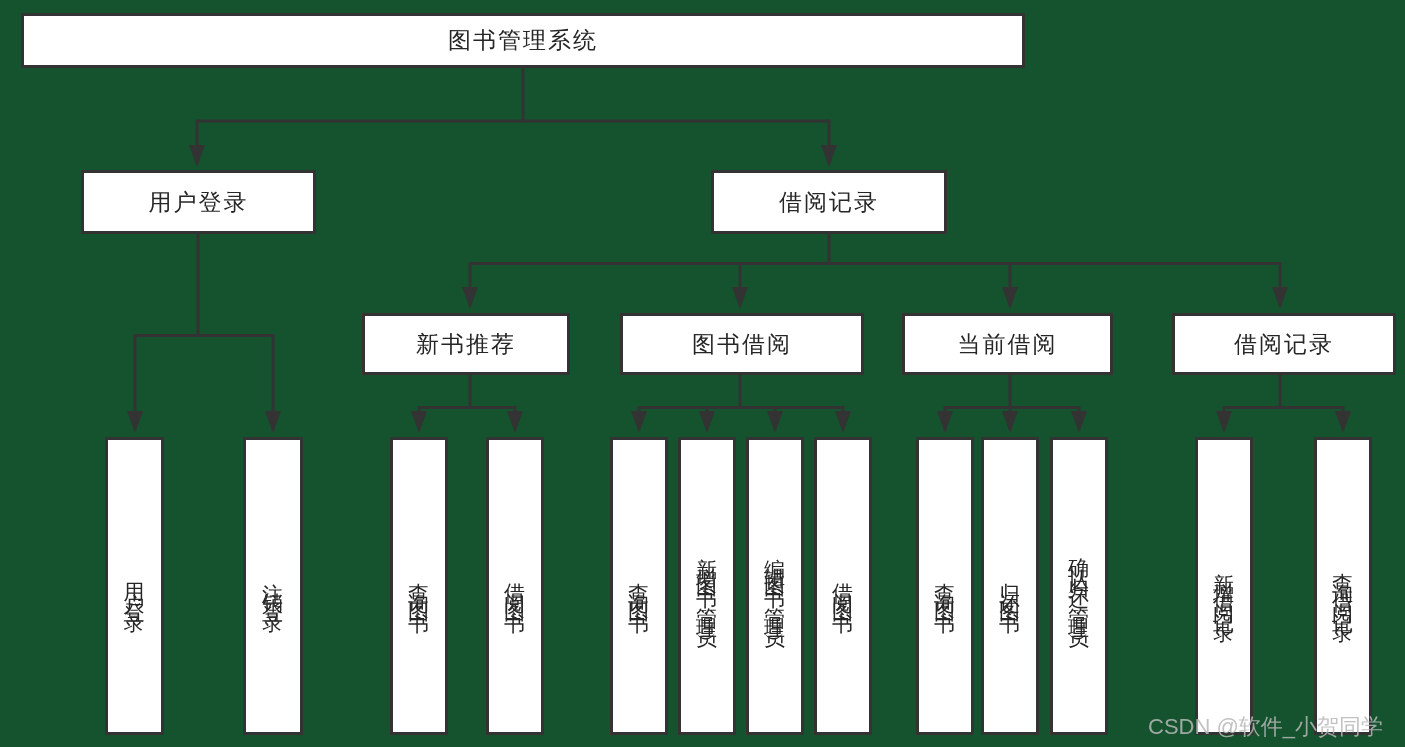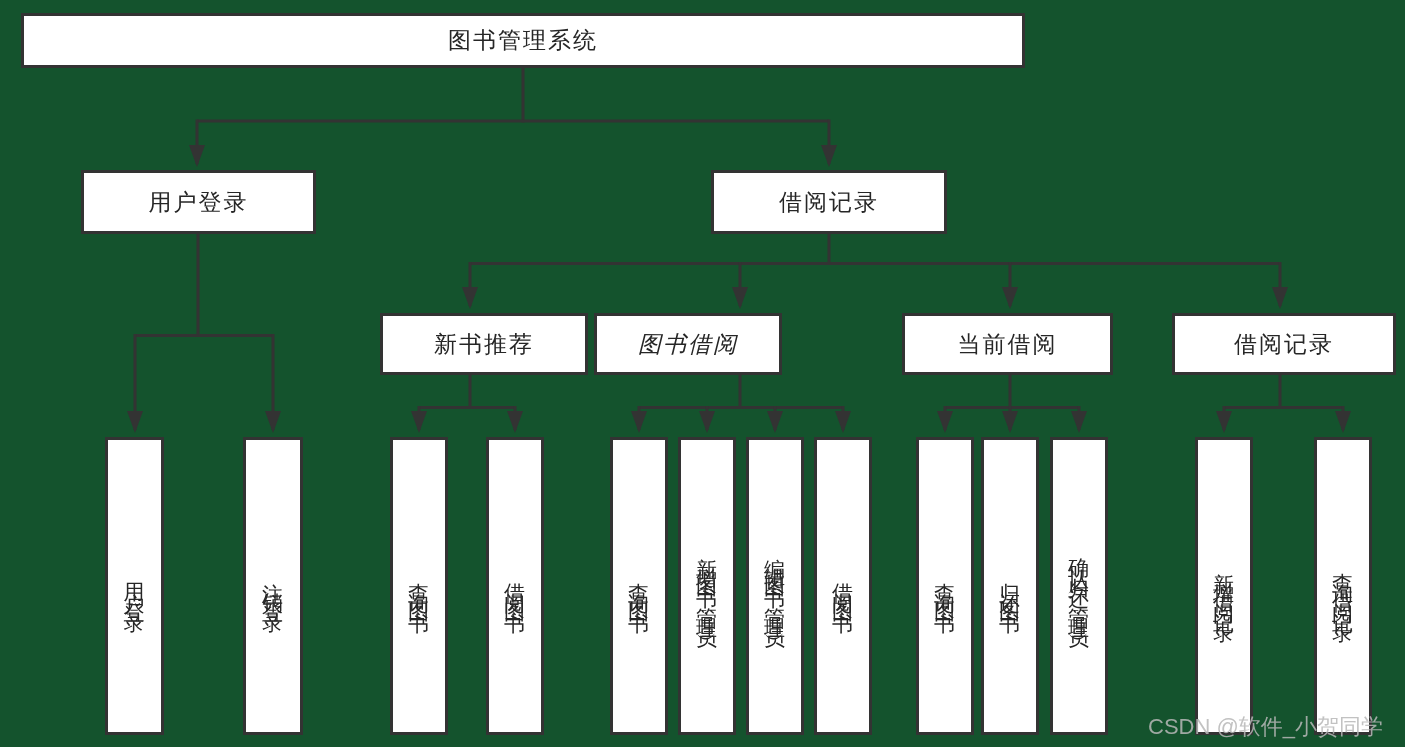--- a/index.html
+++ b/index.html
@@ -98,22 +98,22 @@
       <line x1="1224" y1="406" x2="1224" y2="430" marker-end="url(#arrowhead)"></line>
       <line x1="1343" y1="406" x2="1343" y2="430" marker-end="url(#arrowhead)"></line>
     </g>
   </svg>
 
   <div class="box h-label" style="left:21px;top:13px;width:1004px;height:55px;">图书管理系统</div>
 
   <div class="box h-label" style="left:81px;top:170px;width:235px;height:64px;">用户登录</div>
   <div class="box h-label" style="left:711px;top:170px;width:236px;height:64px;">借阅记录</div>
 
-  <div class="box h-label" style="left:380px;top:313px;width:208px;height:62px;">新书推荐</div>
-  <div class="box h-label" style="left:594px;top:313px;width:188px;height:62px;font-style:italic;">图书借阅</div>
+  <div class="box h-label" style="left:362px;top:313px;width:208px;height:62px;">新书推荐</div>
+  <div class="box h-label" style="left:620px;top:313px;width:244px;height:62px;">图书借阅</div>
   <div class="box h-label" style="left:902px;top:313px;width:211px;height:62px;">当前借阅</div>
   <div class="box h-label" style="left:1172px;top:313px;width:224px;height:62px;">借阅记录</div>
 
   <div class="box leaf" style="left:105px;top:437px;width:59px;height:298px;">用户登录</div>
   <div class="box leaf" style="left:243px;top:437px;width:60px;height:298px;">注销登录</div>
 
   <div class="box leaf" style="left:390px;top:437px;width:58px;height:298px;">查询图书</div>
   <div class="box leaf" style="left:486px;top:437px;width:58px;height:298px;">借阅图书</div>
 
   <div class="box leaf" style="left:610px;top:437px;width:58px;height:298px;">查询图书</div>

